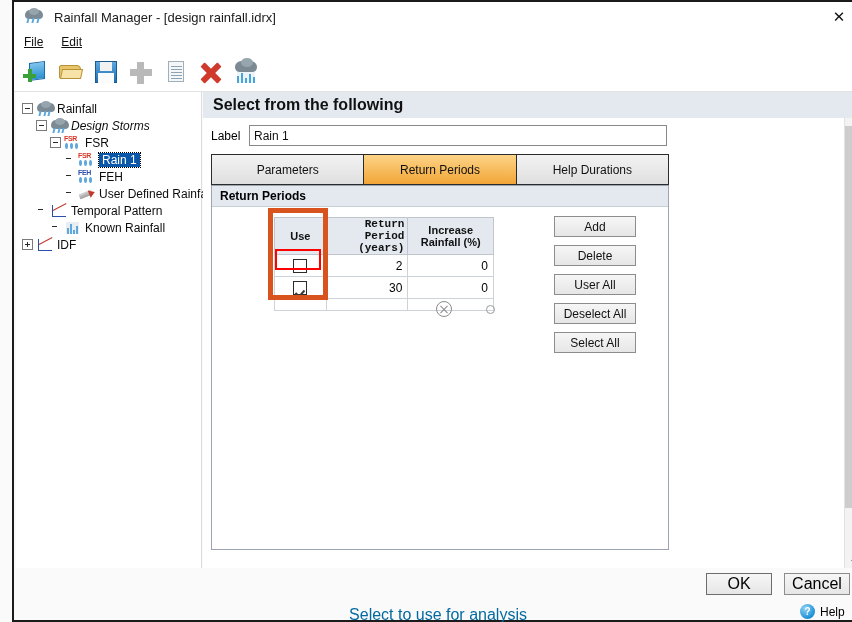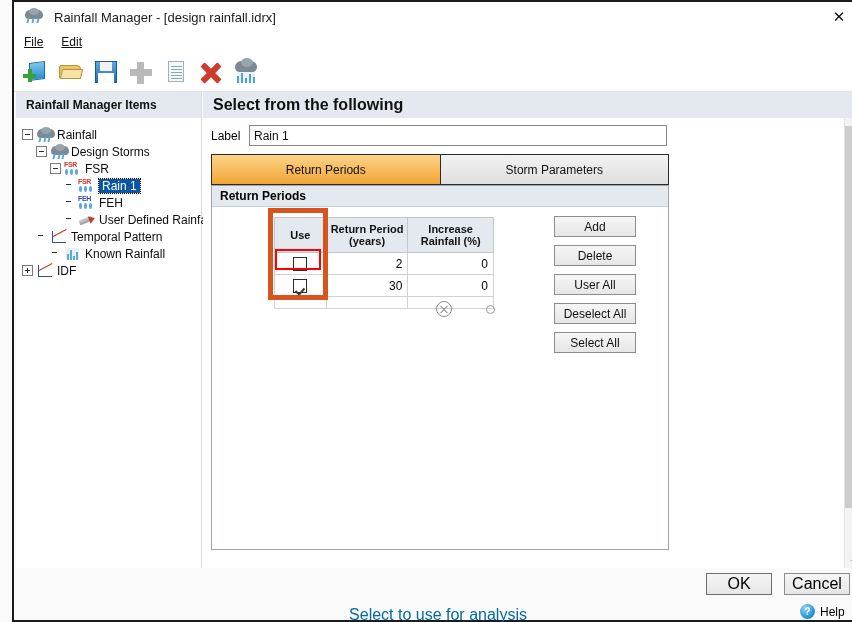--- a/index.html
+++ b/index.html
@@ -410,38 +410,37 @@
         <i style="left:0;height:7px;"></i>
           <i style="left:4px;height:10px;"></i>
         <i style="left:8px;height:5px;"></i>
           <i style="left:12px;height:9px;"></i>
         <i style="left:16px;height:6px;"></i>
       </div>
     </div>
   </div>
 
   <div class="sidebar">
-    <div class="sidebar-header">Rainfall Manager Items</div>
     <div class="tree">
 
       <div class="tree-row" style="padding-left:0px;">
         <span class="expander"></span>
         <span class="tree-ico">
           <span class="ico-cloud"></span>
             <span class="ico-cloud2"></span>
           <span class="ico-rain">
               <i style="left:0;"></i>
               <i style="left:5px;"></i>
               <i style="left:9px;"></i>
             </span>
         </span>
         <span class="tree-label">Rainfall</span>
       </div>
 
-      <div class="tree-row" style="padding-left:14px;">
+      <div class="tree-row" style="padding-left:14px;font-style:italic;">
         <span class="expander"></span>
         <span class="tree-ico">
           <span class="ico-cloud"></span>
             <span class="ico-cloud2"></span>
           <span class="ico-rain">
               <i style="left:0;"></i>
               <i style="left:5px;"></i>
               <i style="left:9px;"></i>
             </span>
         </span>
@@ -536,38 +535,41 @@
 
   <div class="content">
     <div class="content-header">Select from the following</div>
 
     <div class="label-row">
       <div class="label-caption">Label</div>
       <input class="label-input" type="text" value="Rain 1" style="">
     </div>
 
     <div class="tabstrip">
+      <div class="tab">
+        <span>Parameters</span>
+      </div>
       <div class="tab active">
         <span>Return Periods</span>
       </div>
       <div class="tab">
-        <span>Storm Parameters</span>
+        <span>Help Durations</span>
       </div>
     </div>
 
     <div class="tabpanel">
       <div class="tabpanel-title">Return Periods</div>
 
       <table class="grid">
         <thead>
           <tr>
             <th class="col-use">
               <span>Use</span>
             </th>
-            <th class="col-rp" style="text-align:center;">
+            <th class="col-rp" style="font-family:Liberation Mono, monospace;">
               <span>Return Period</span><br>
               <span>(years)</span>
             </th>
             <th class="col-inc" style="text-align:center;">
               <span>Increase</span><br>
               <span>Rainfall (%)</span>
             </th>
           </tr>
         </thead>
         <tbody>

